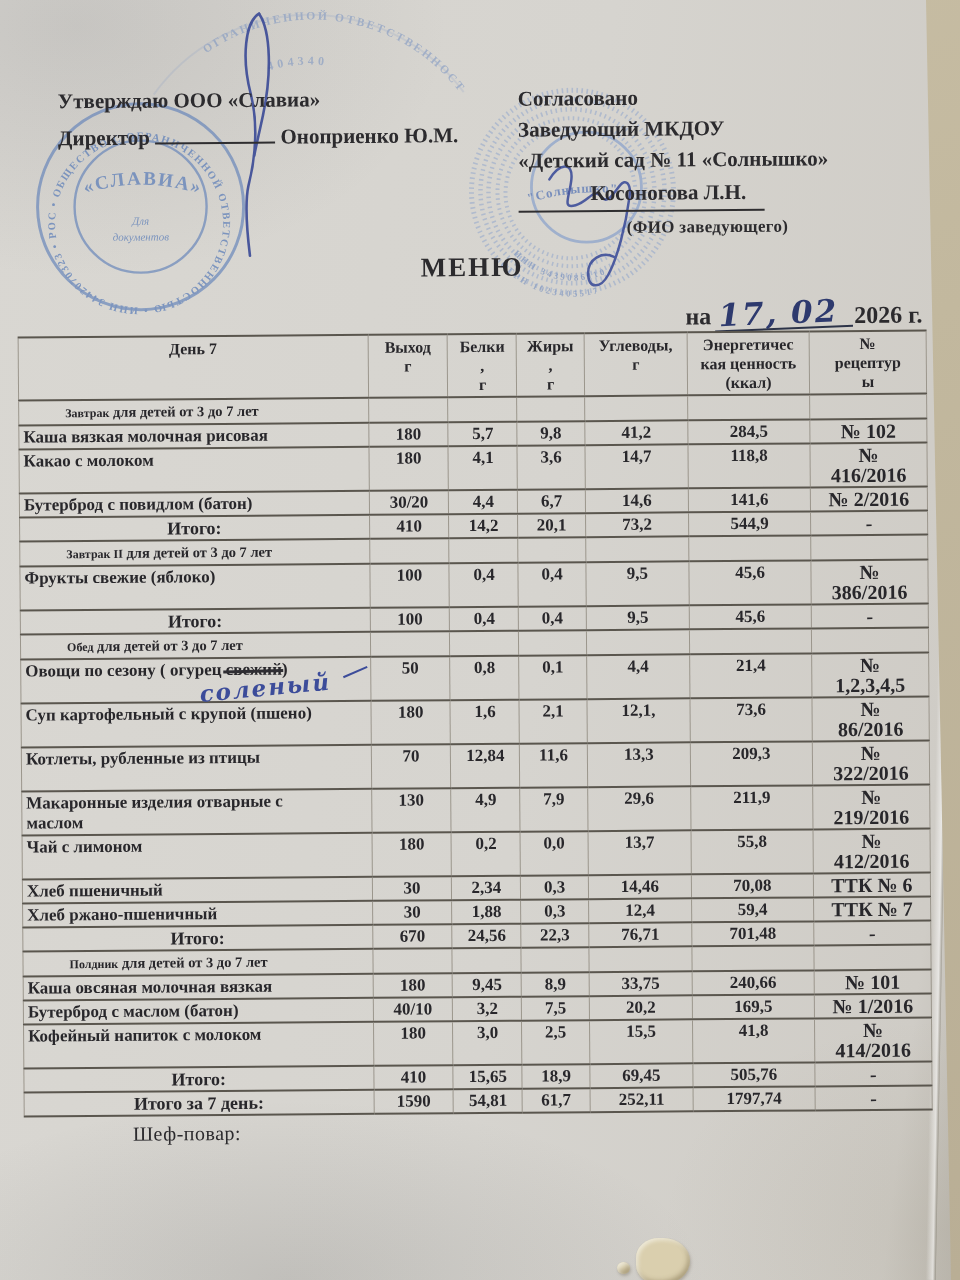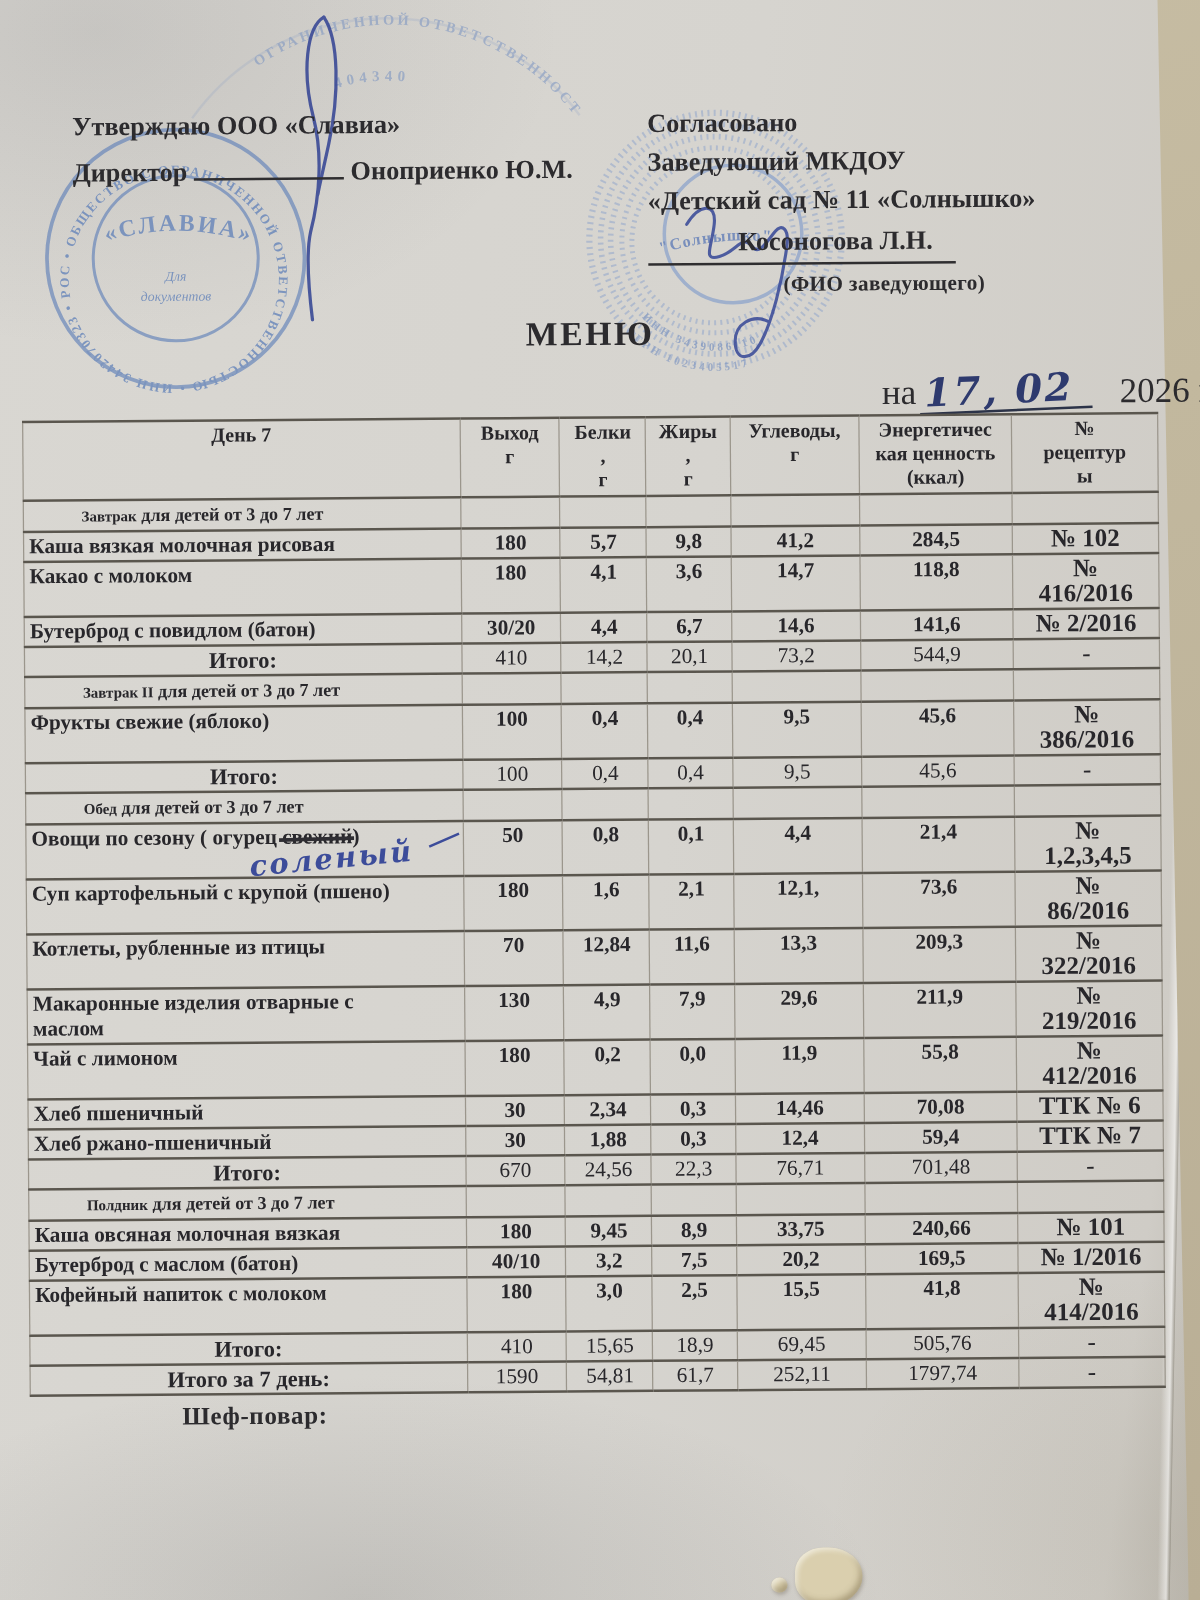--- a/index.html
+++ b/index.html
@@ -29,21 +29,21 @@
   .approve-left{position:absolute;left:62px;top:80px;font-size:21px;font-weight:700;line-height:37px;white-space:nowrap;}
   .blank{display:inline-block;border-bottom:2px solid #2f2e30;height:1.0em;vertical-align:baseline;}
   .approve-right{position:absolute;left:522px;top:84px;font-size:21px;font-weight:600;line-height:31px;white-space:nowrap;}
   .ar-sign{margin-top:2px;border-bottom:2px solid #2f2e30;display:inline-block;padding:0 18px 1px 72px;}
   .ar-caption{font-size:17px;font-weight:600;padding-left:108px;letter-spacing:.3px;}
 
   .menu-title{position:absolute;left:380px;top:252px;width:190px;text-align:center;
     font-size:27px;font-weight:700;letter-spacing:2px;}
 
   .date-line{position:absolute;left:688px;top:300px;white-space:nowrap;}
-  .date-prefix,.date-suffix{font-size:28px;font-weight:400;vertical-align:baseline;margin-left:20px;}
+  .date-prefix,.date-suffix{font-size:24px;font-weight:700;vertical-align:baseline;}
   .date-hand{display:inline-block;font-family:"DejaVu Serif",serif;font-style:italic;font-weight:700;
     font-size:31px;color:#2e3a6e;border-bottom:2.5px solid #2c3348;padding:0 14px 0 4px;margin:0 2px 0 3px;
     transform:rotate(-2deg);letter-spacing:2px;line-height:30px;}
 
   
   table.menu{position:absolute;left:20px;top:333px;width:909px;border-collapse:collapse;
     color:#28272b;}
   .menu col.c1{width:38.5%}.menu col.c2{width:8.8%}.menu col.c3{width:7.6%}
   .menu col.c4{width:7.4%}.menu col.c5{width:11.4%}.menu col.c6{width:13.4%}.menu col.c7{width:12.9%}
   .menu th,.menu td{
@@ -51,31 +51,31 @@
     border-left:1px solid #9b968c;border-right:1px solid #9b968c;
     padding:1px 4px;vertical-align:top;
   }
   .menu th{font-size:16px;font-weight:700;text-align:center;white-space:pre-line;line-height:19px;padding:2px 2px;}
   .c-dish{font-size:17px;font-weight:600;text-align:left;padding-left:6px;line-height:20px;white-space:pre-line;}
   .c-num{font-size:17px;font-weight:600;text-align:center;line-height:20px;}
   .c-recipe{white-space:pre-line;font-size:20px;}
   .row-section .c-dish{padding-left:46px;white-space:nowrap;}
   .sec-main{font-size:12px;font-weight:700;}
   .sec-rest{font-size:14.5px;font-weight:700;}
-  .row-total td,.row-grandtotal td{font-weight:400;}
+  .row-total td,.row-grandtotal td{font-weight:700;}
   .row-total .c-dish,.row-grandtotal .c-dish{text-align:center;font-size:18px;font-weight:700;}
   .struck{position:relative;}
   .struck::after{content:"";position:absolute;left:-2px;right:-2px;top:52%;height:2.5px;background:#2f2e33;transform:rotate(-1deg);}
   .rel{position:relative;}
   .hand-note{position:absolute;left:178px;top:19px;z-index:5;
     font-family:"DejaVu Serif",serif;font-style:italic;font-weight:700;font-size:23px;
     color:#3c4c9a;transform:rotate(-5deg);letter-spacing:2px;}
   .hand-note::after{content:"";position:absolute;right:-38px;top:2px;width:26px;height:2px;background:#3c4c9a;transform:rotate(-18deg);}
 
-  .chef{position:absolute;left:142px;top:1120px;font-size:20px;font-weight:700;letter-spacing:.5px;}
+  .chef{position:absolute;left:129px;top:1120px;font-size:20px;font-weight:400;letter-spacing:.5px;}
 
   
   .stamp{position:absolute;pointer-events:none;}
   .hole{position:absolute;background:#dacfae;box-shadow:inset 2px 2px 4px rgba(255,255,250,.6), inset -2px -3px 5px rgba(110,95,60,.45), 1px 2px 3px rgba(70,60,40,.25);}
   .hole-big{left:636px;top:1238px;width:54px;height:46px;border-radius:46% 54% 55% 45%;}
   .hole-small{left:617px;top:1262px;width:13px;height:12px;border-radius:50%;}
 </style>
 </head>
 <body>
 
@@ -329,21 +329,21 @@
           <td class="c-num c-carbs">29,6</td>
           <td class="c-num c-energy">211,9</td>
           <td class="c-num c-recipe">№
 219/2016</td>
         </tr>
         <tr class="row-item">
           <td class="c-dish">Чай с лимоном</td>
           <td class="c-num c-out">180</td>
           <td class="c-num c-protein">0,2</td>
           <td class="c-num c-fat">0,0</td>
-          <td class="c-num c-carbs">11,9</td>
+          <td class="c-num c-carbs">13,7</td>
           <td class="c-num c-energy">55,8</td>
           <td class="c-num c-recipe">№
 412/2016</td>
         </tr>
         <tr class="row-item">
           <td class="c-dish">Хлеб пшеничный</td>
           <td class="c-num c-out">30</td>
           <td class="c-num c-protein">2,34</td>
           <td class="c-num c-fat">0,3</td>
           <td class="c-num c-carbs">14,46</td>

